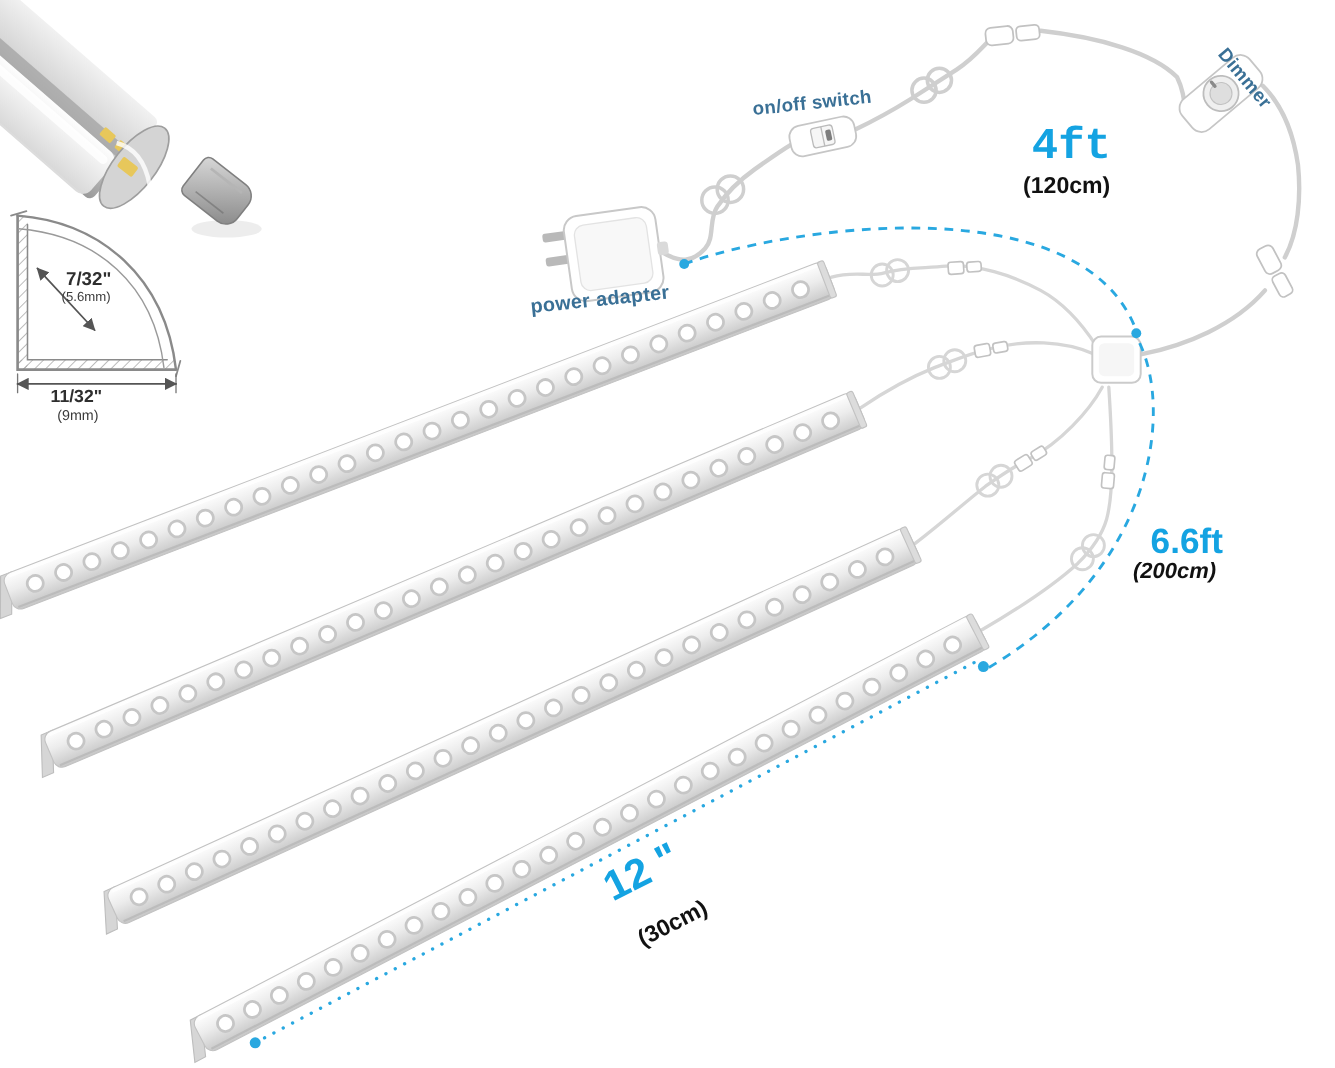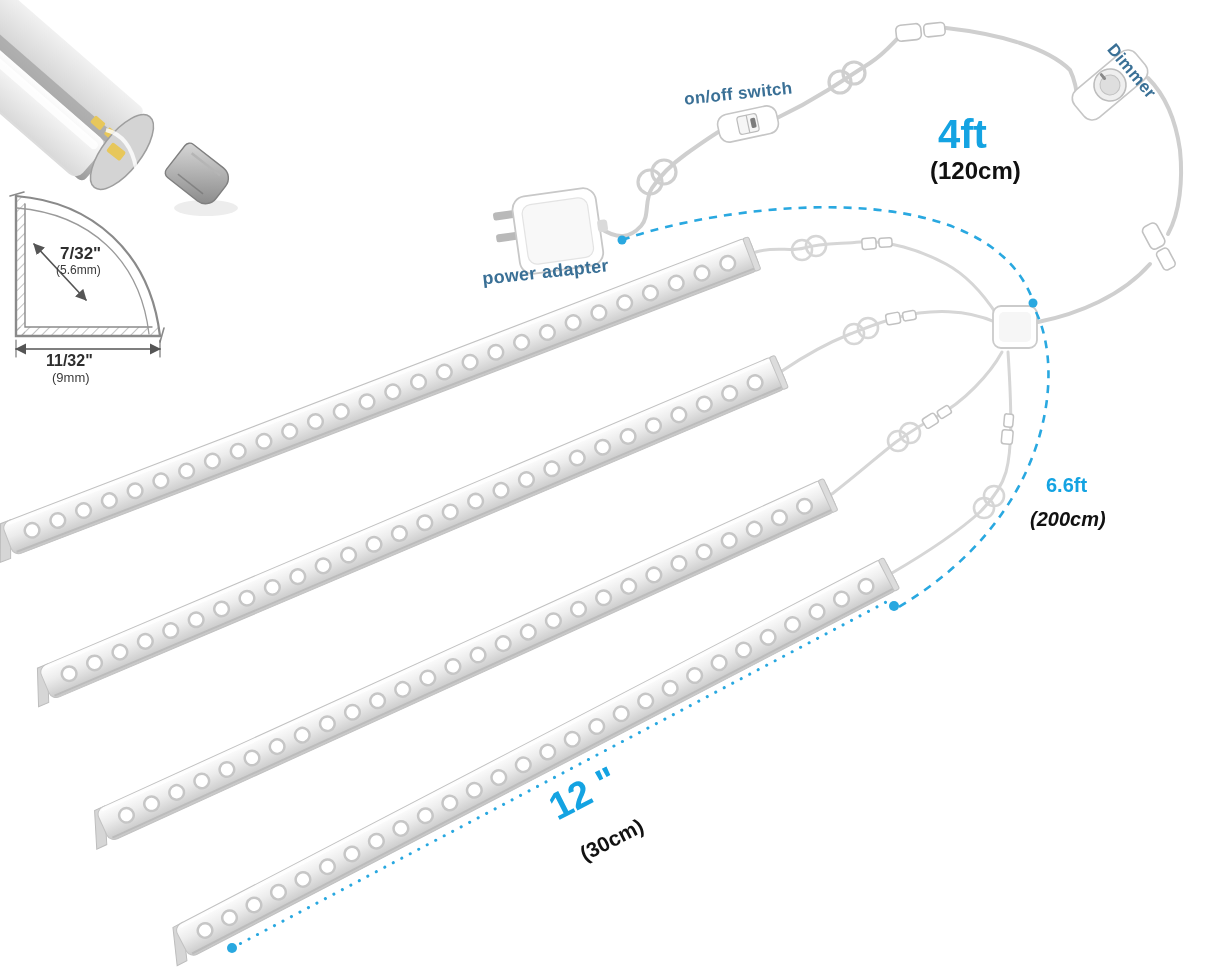--- a/index.html
+++ b/index.html
@@ -199,24 +199,24 @@
       <circle cx="232" cy="948" r="5" fill="#29a8e0"></circle>
     </g>
   </svg>
 
   <div class="lbl" style="left:684px; top:84px; font-size:17px; transform:rotate(-6deg);">on/off switch</div>
 
   <div class="lbl" style="left:482px; top:262px; font-size:18px; transform:rotate(-6deg);">power adapter</div>
 
   <div class="lbl" style="left:1118px; top:40px; font-size:17px; transform:rotate(50deg); transform-origin:left top;">Dimmer</div>
 
-  <div class="imp" style="left:938px; top:112px; font-size:40px;">4ft</div>
-  <div class="met" style="left:930px; top:157px; font-size:24px;">(120cm)</div>
-
-  <div class="imp" style="left:1046px; top:474px; font-size:20px;">6.6ft</div>
+  <div class="imp" style="left:938px; top:112px; font-size:40px;font-family:Liberation Mono, monospace;">4ft</div>
+  <div class="met" style="left:930px; top:157px; font-size:21px;">(120cm)</div>
+
+  <div class="imp" style="left:1046px; top:474px; font-size:32px;">6.6ft</div>
   <div class="met" style="left:1030px; top:508px; font-size:20px;font-style:italic;">(200cm)</div>
 
   <div class="imp" style="left:548px; top:772px; font-size:38px; transform:rotate(-27deg);">12 "</div>
   <div class="met" style="left:578px; top:828px; font-size:21px; transform:rotate(-27deg);">(30cm)</div>
 
   <div class="dim" style="left:60px; top:244px; font-size:17px;">7/32"</div>
   <div class="dim-sub" style="left:56px; top:263px; font-size:12px;">(5.6mm)</div>
 
   <div class="dim" style="left:46px; top:352px; font-size:16px;">11/32"</div>
   <div class="dim-sub" style="left:52px; top:370px; font-size:13px;">(9mm)</div>

